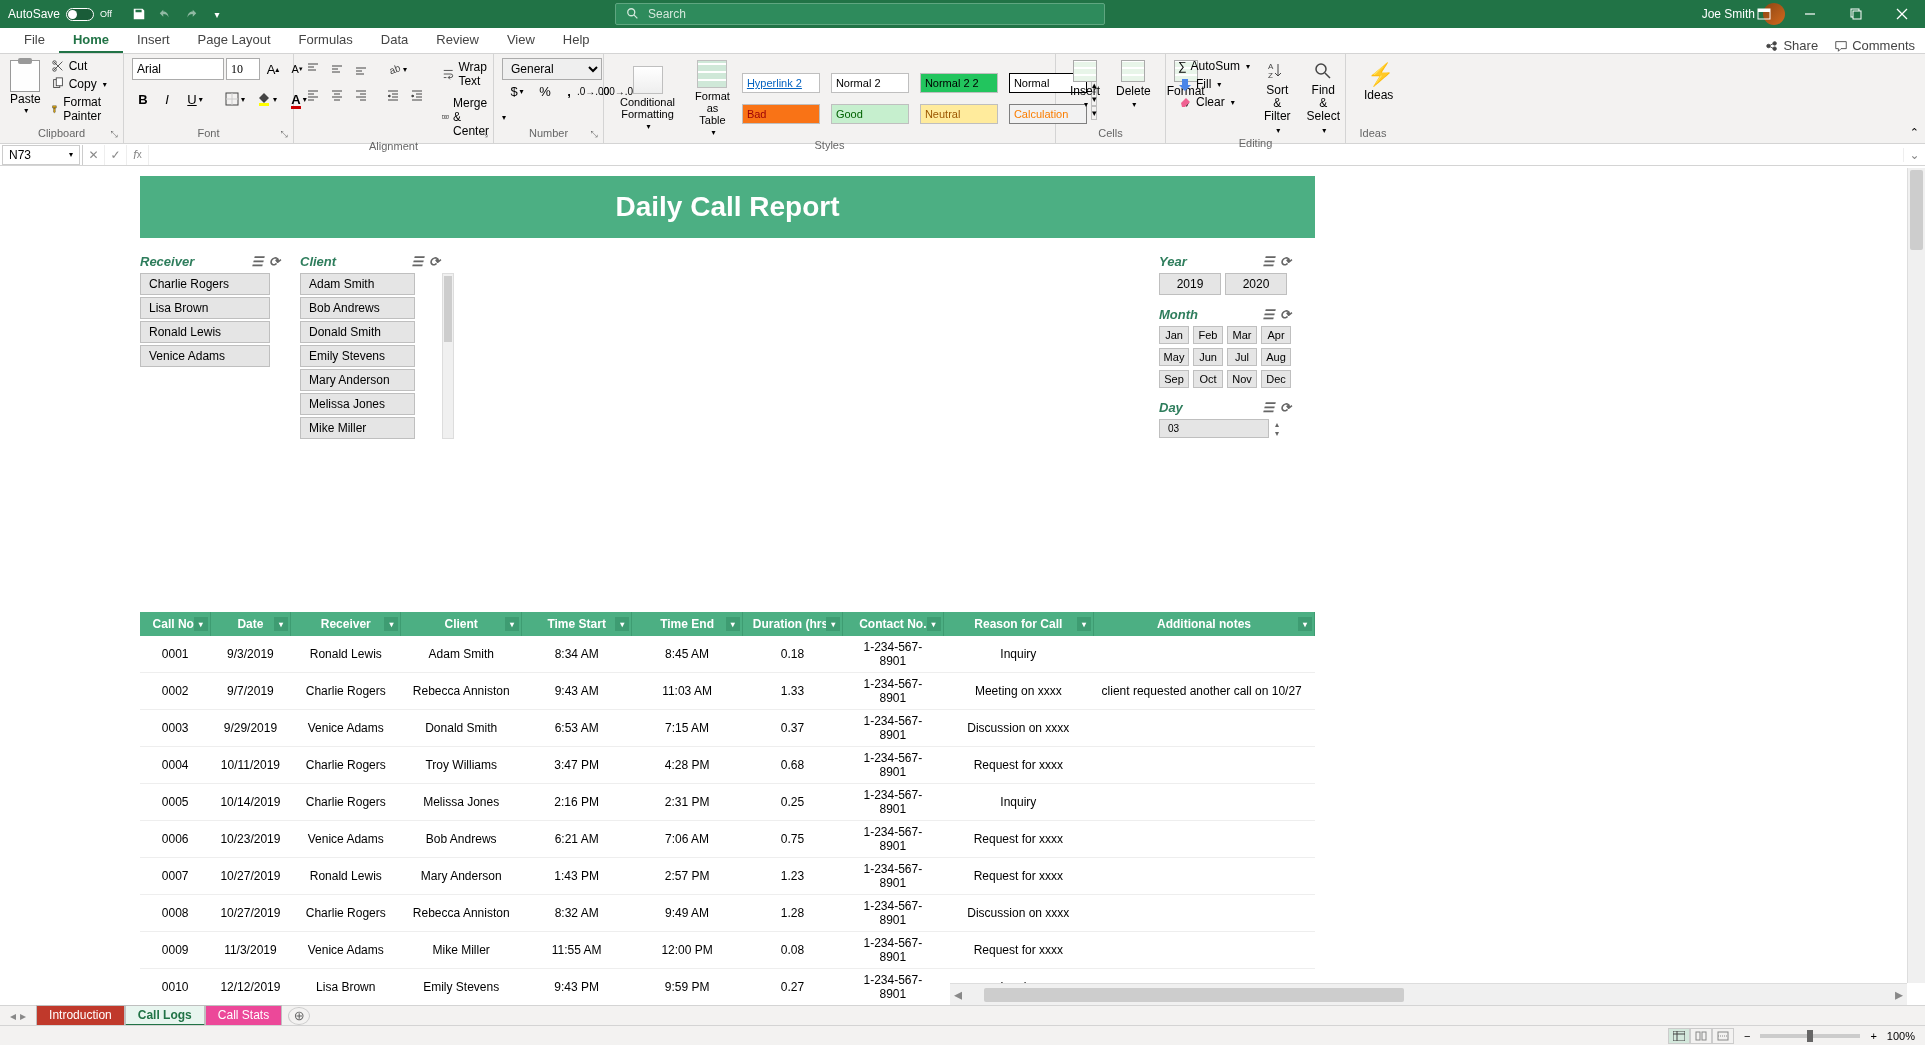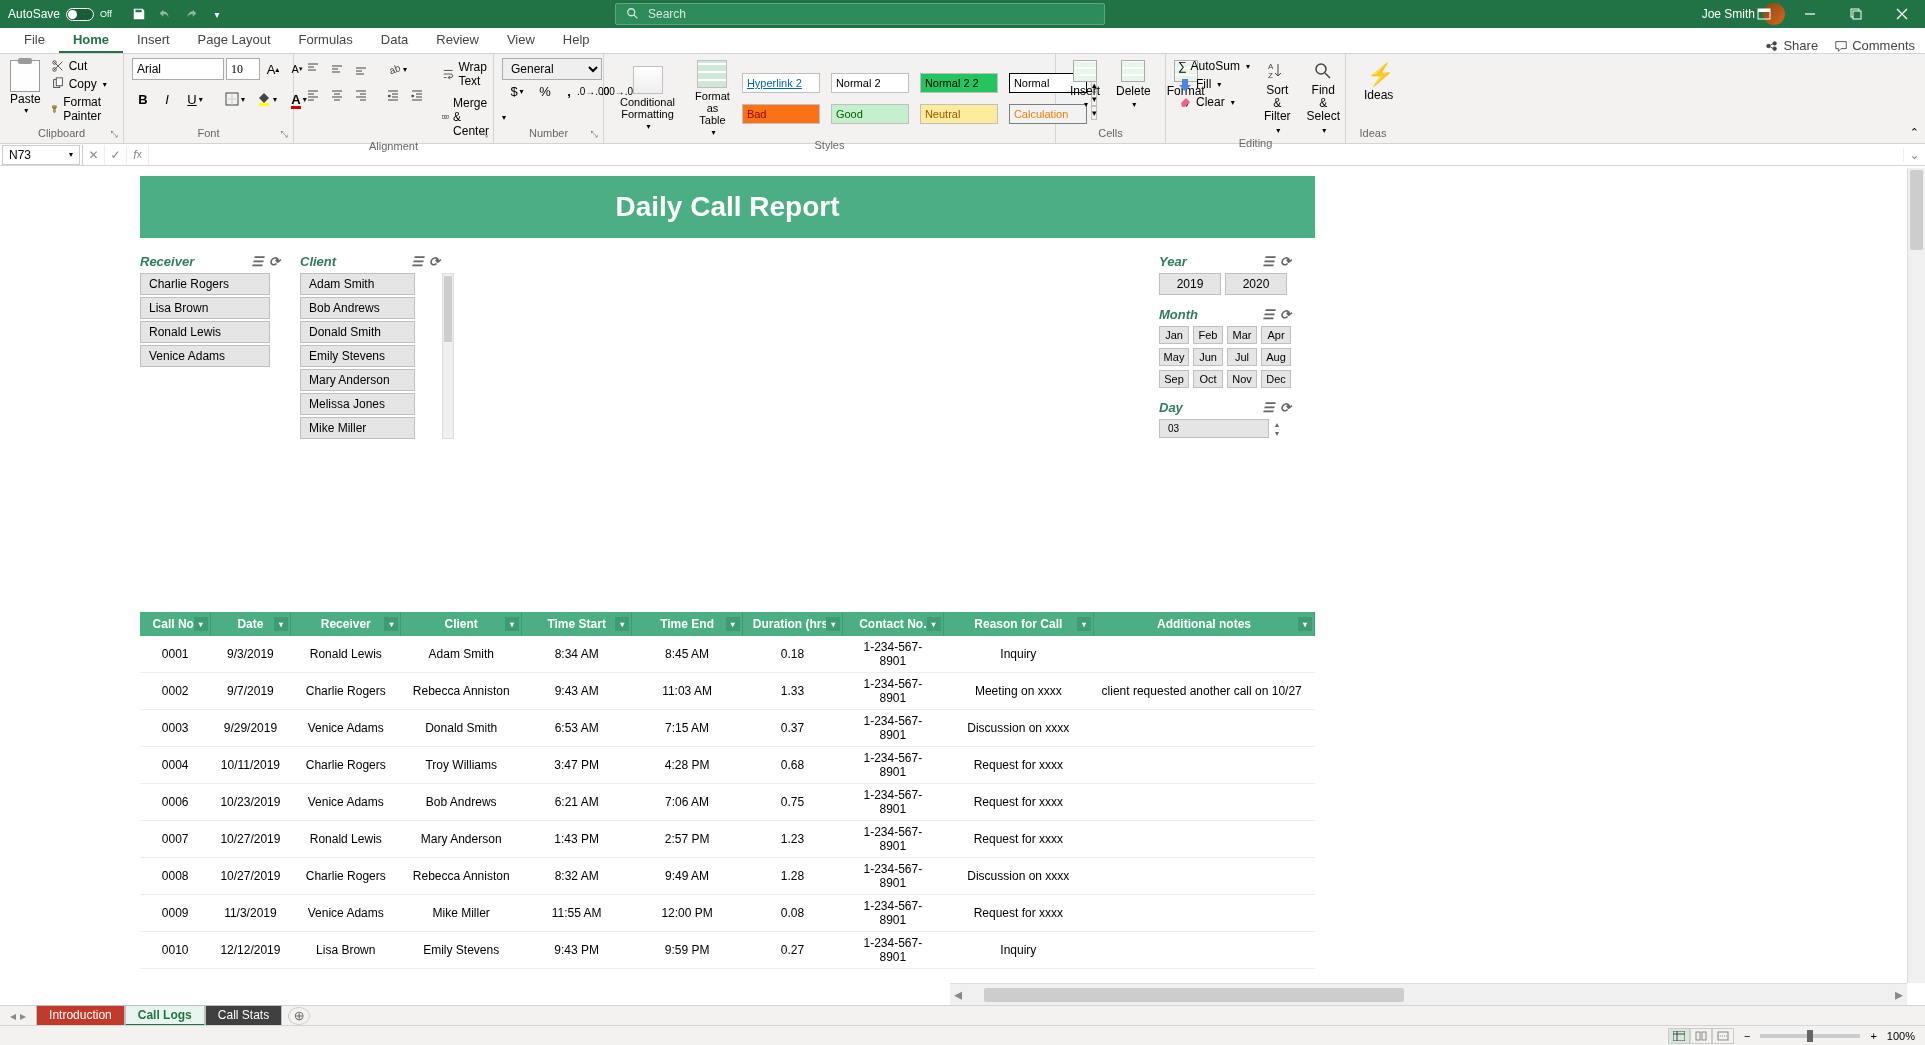--- a/index.html
+++ b/index.html
@@ -117,21 +117,21 @@
 .data-table td { padding: 4px 8px; text-align: center; border-bottom: 1px solid #eee; }
 .data-table td.taL { text-align: left; }
 
 
 .sheet-tabs-row { position: absolute; bottom: 20px; left: 0; right: 0; height: 20px; background: #f3f2f1; border-top: 1px solid #d4d4d4; display: flex; align-items: center; font-size: 12px; }
 .sheet-nav { display: flex; gap: 4px; padding: 0 10px; color: #888; }
 .sheet-nav span { cursor: pointer; }
 .sheet-tab { padding: 2px 12px; border: 1px solid #bfbfbf; border-bottom: none; cursor: pointer; }
 .sheet-tab.s1 { background: #c0392b; color: #fff; }
 .sheet-tab.s2 { background: #e8f5ef; color: #217346; font-weight: bold; border-bottom: 2px solid #217346; }
-.sheet-tab.s3 { background: #404040; color: #fff; }
+.sheet-tab.s3 { background: #ec4899; color: #fff; }
 .add-sheet { width: 22px; height: 18px; display: flex; align-items: center; justify-content: center; cursor: pointer; margin-left: 6px; border: 1px solid #ccc; border-radius: 50%; font-size: 13px; color: #666; }
 
 .status-bar { position: absolute; bottom: 0; left: 0; right: 0; height: 20px; background: #f3f2f1; border-top: 1px solid #d4d4d4; display: flex; align-items: center; justify-content: flex-end; font-size: 11px; padding: 0 10px; gap: 10px; }
 .view-btns { display: flex; gap: 0; }
 .view-btn { width: 22px; height: 16px; border: 1px solid #ccc; display: flex; align-items: center; justify-content: center; cursor: pointer; }
 .view-btn.active { background: #d4e8dc; }
 .zoom-slider { width: 100px; height: 4px; background: #ccc; position: relative; }
 .zoom-thumb { position: absolute; left: 50%; top: -4px; width: 6px; height: 12px; background: #666; transform: translateX(-50%); }
 
 svg { display: block; }
@@ -739,20 +739,32 @@
             <td>Charlie Rogers</td>
             <td>Troy Williams</td>
             <td>3:47 PM</td>
             <td>4:28 PM</td>
             <td>0.68</td>
             <td>1-234-567-8901</td>
             <td>Request for xxxx</td>
             <td class="taL"></td>
           </tr>
           <tr>
+            <td>0005</td>
+            <td>10/14/2019</td>
+            <td>Charlie Rogers</td>
+            <td>Melissa Jones</td>
+            <td>2:16 PM</td>
+            <td>2:31 PM</td>
+            <td>0.25</td>
+            <td>1-234-567-8901</td>
+            <td>Inquiry</td>
+            <td class="taL"></td>
+          </tr>
+          <tr>
             <td>0006</td>
             <td>10/23/2019</td>
             <td>Venice Adams</td>
             <td>Bob Andrews</td>
             <td>6:21 AM</td>
             <td>7:06 AM</td>
             <td>0.75</td>
             <td>1-234-567-8901</td>
             <td>Request for xxxx</td>
             <td class="taL"></td>

